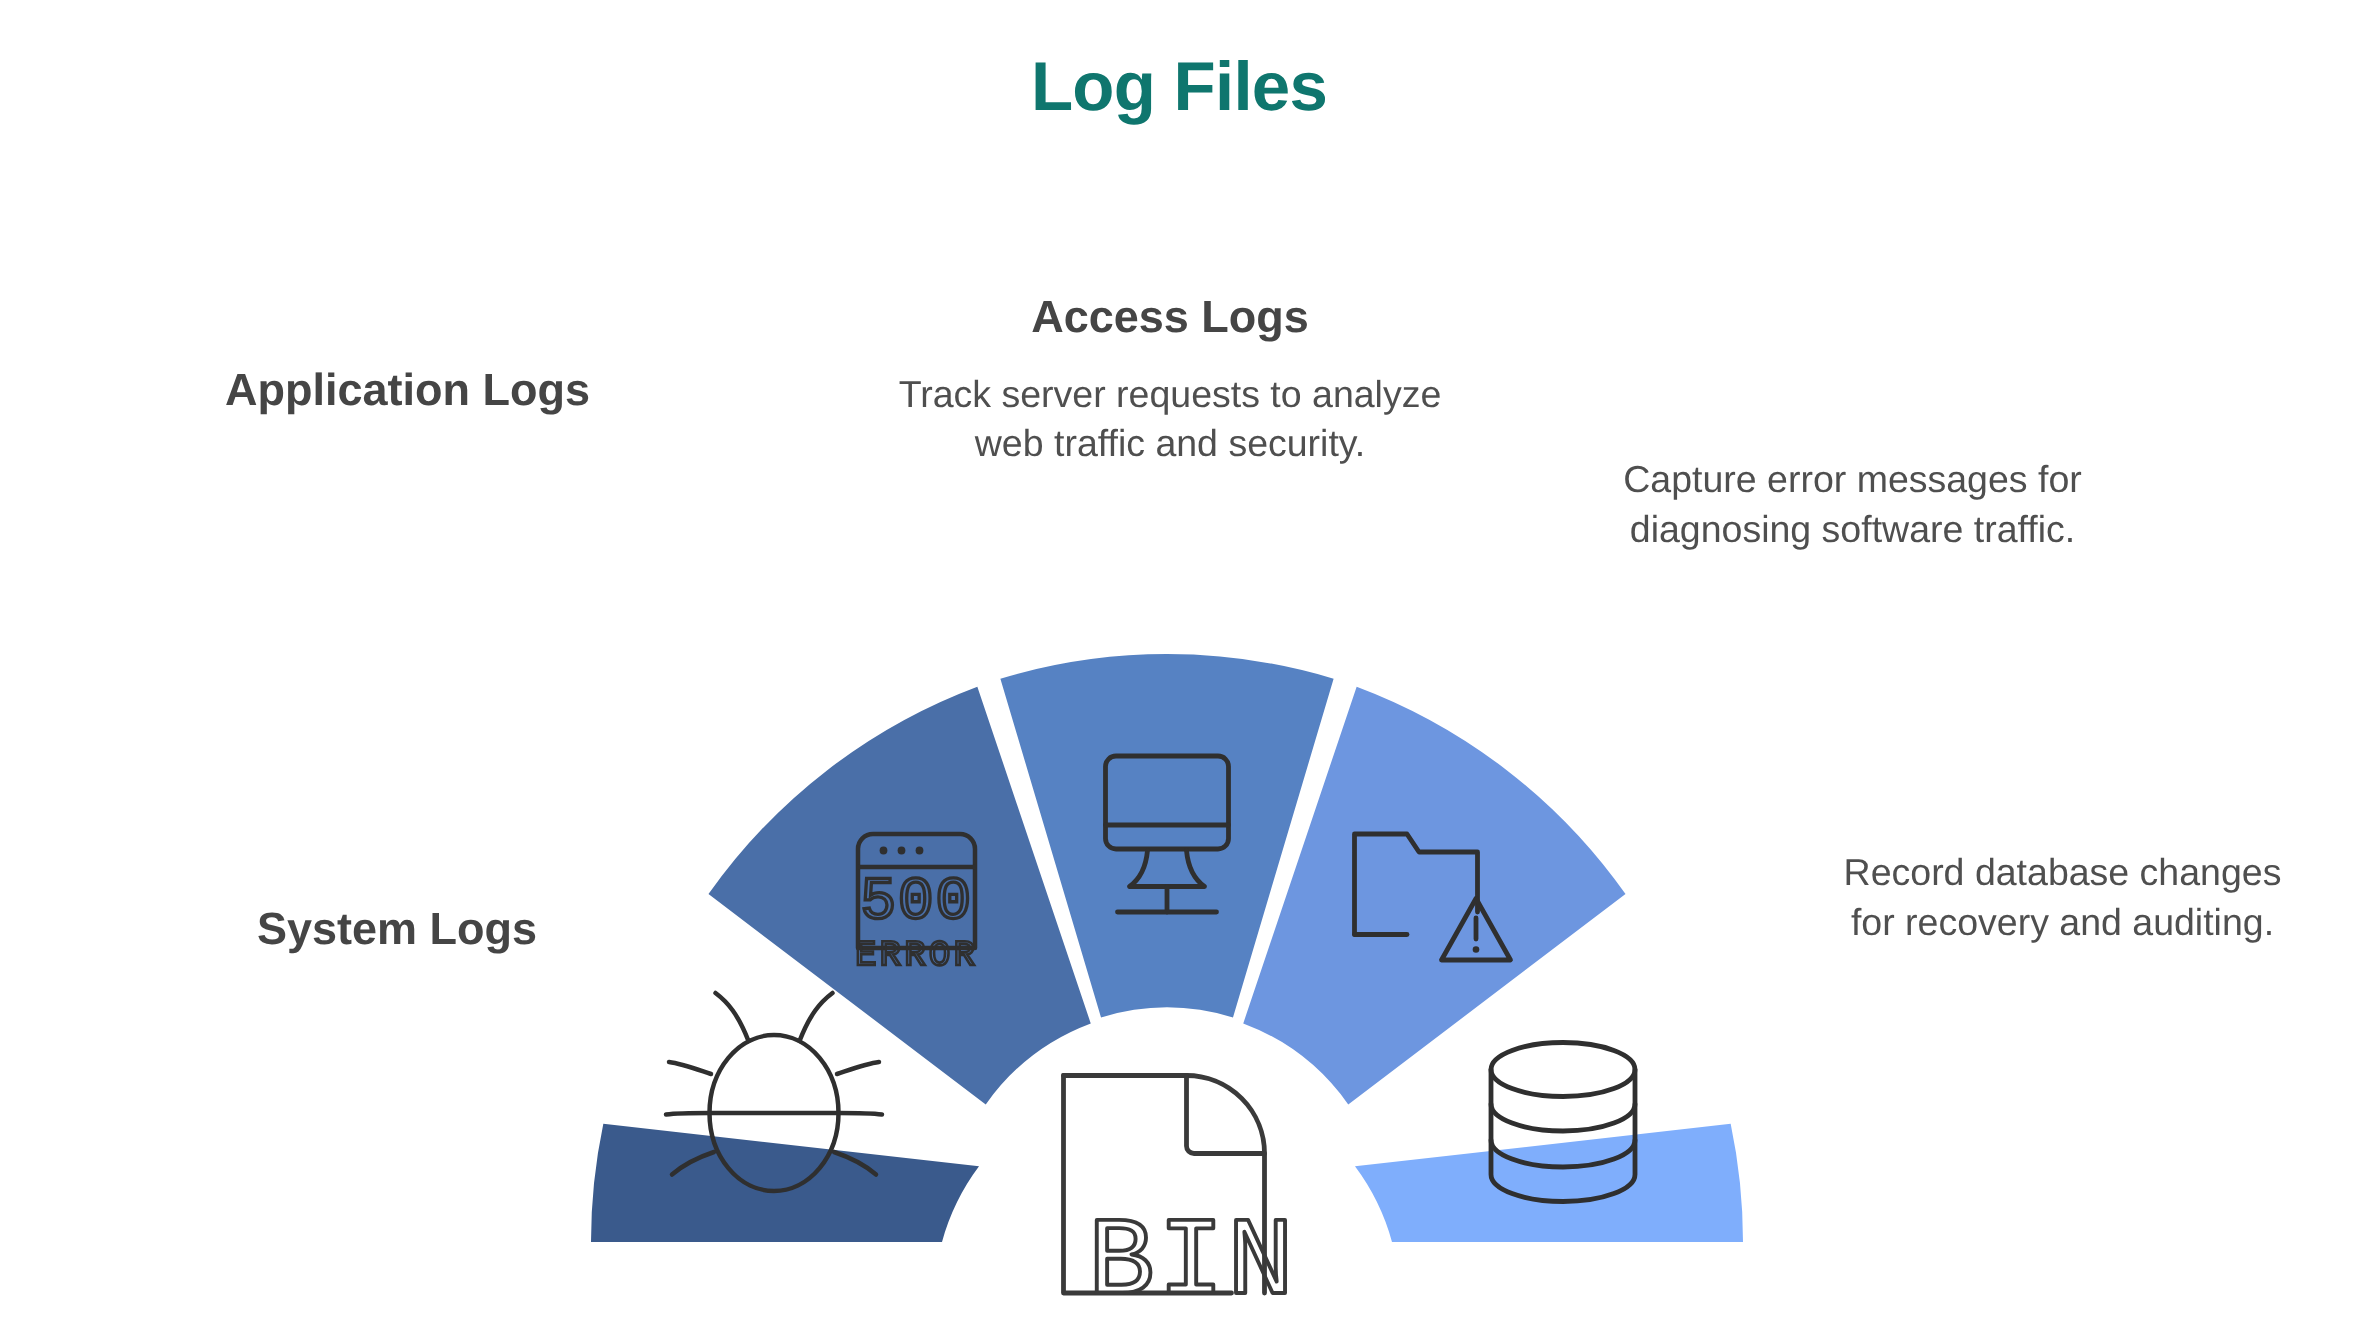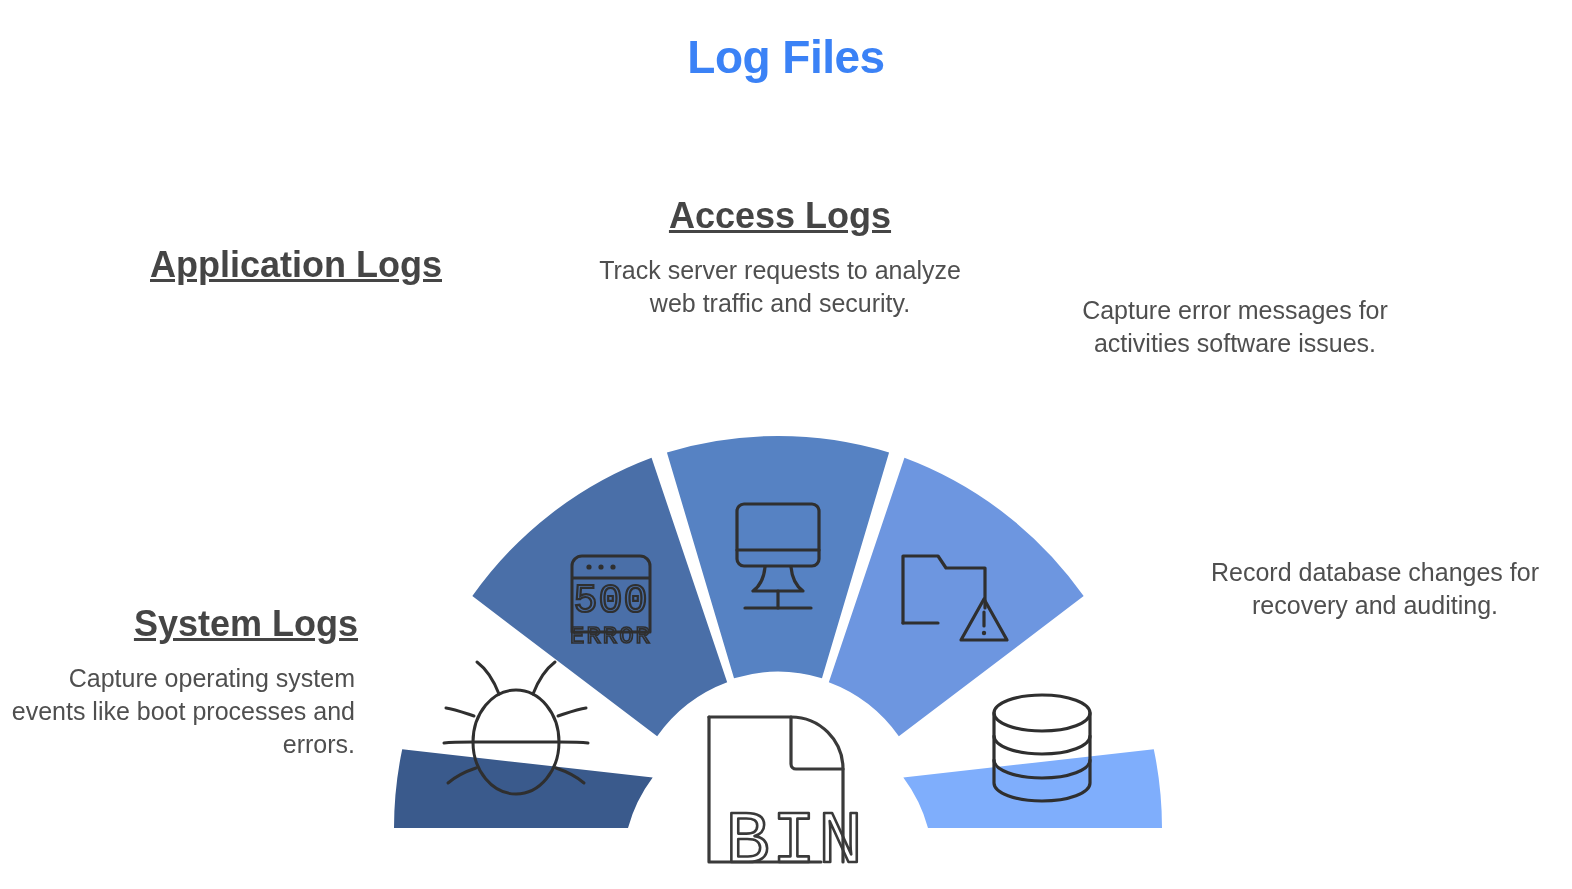--- a/index.html
+++ b/index.html
@@ -19,41 +19,40 @@
   
   #page-title {
     position: absolute;
     top: 30px;
     left: 0;
     width: 1572px;
     text-align: center;
     font-size: 46px;
     font-weight: 700;
     letter-spacing: -0.5px;
-    color: #3b82f6;
+    color: #0f766e;
   }
 
   
   .callout {
     position: absolute;
   }
   .callout .c-title {
-    font-size: 36px;
+    font-size: 30px;
     font-weight: 700;
     color: #454545;
     line-height: 1.22;
     margin: 0 0 16px 0;
-    text-decoration: underline;
   }
   .callout .c-body {
     font-size: 25px;
     font-weight: 400;
     color: #4f4f4f;
     line-height: 1.33;
-    margin: 3px;
+    margin: 13px;
   }
 
   
   #callout-application { left: 150px;  top: 243px; width: 350px; text-align: left; }
   #callout-access      { left: 585px;  top: 194px; width: 390px; text-align: center; }
   #callout-error       { left: 1050px; top: 291px; width: 370px; text-align: center; }
   #callout-system      { left: 8px;    top: 602px; width: 350px; text-align: right; }
   #callout-transaction { left: 1200px; top: 553px; width: 350px; text-align: center; }
 
   
@@ -158,23 +157,22 @@
 <div class="callout" id="callout-application">
   <div class="c-title">Application Logs</div>
 </div>
 
 <div class="callout" id="callout-access">
   <div class="c-title">Access Logs</div>
   <div class="c-body">Track server requests to analyze web traffic and security.</div>
 </div>
 
 <div class="callout" id="callout-error">
-  <div class="c-body">Capture error messages for activities software issues.</div>
+  <div class="c-body">Capture error messages for diagnosing software traffic.</div>
 </div>
 
 <div class="callout" id="callout-system">
   <div class="c-title">System Logs</div>
-  <div class="c-body">Capture operating system events like boot processes and errors.</div>
 </div>
 
 <div class="callout" id="callout-transaction">
   <div class="c-body">Record database changes for recovery and auditing.</div>
 </div>
 
 </body></html>

